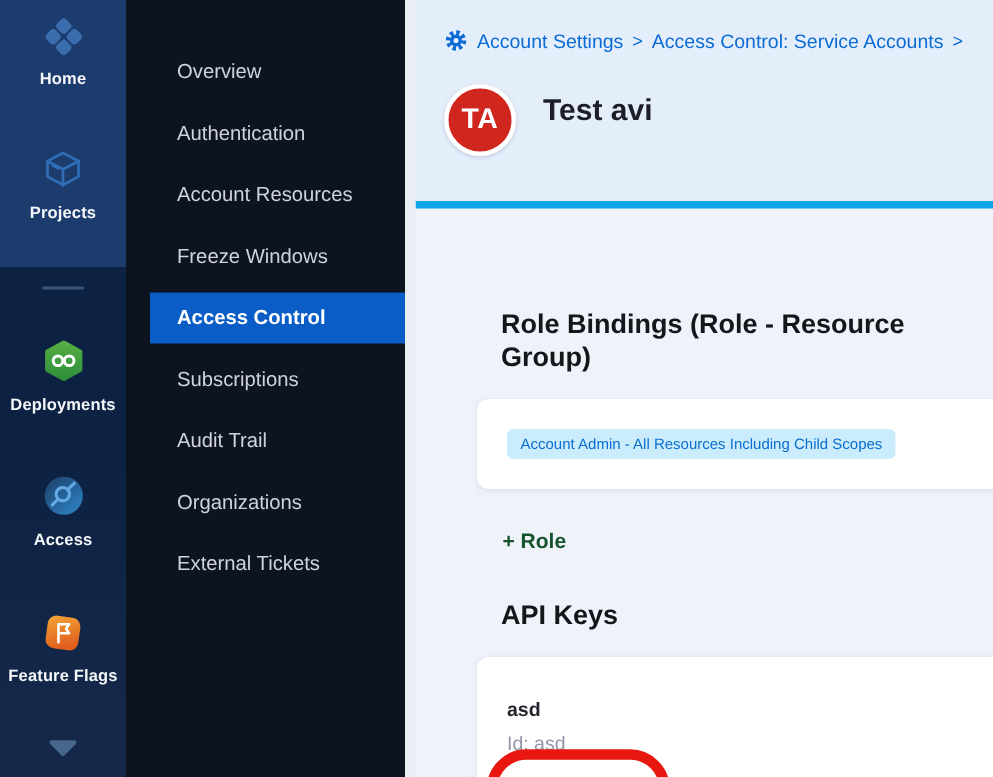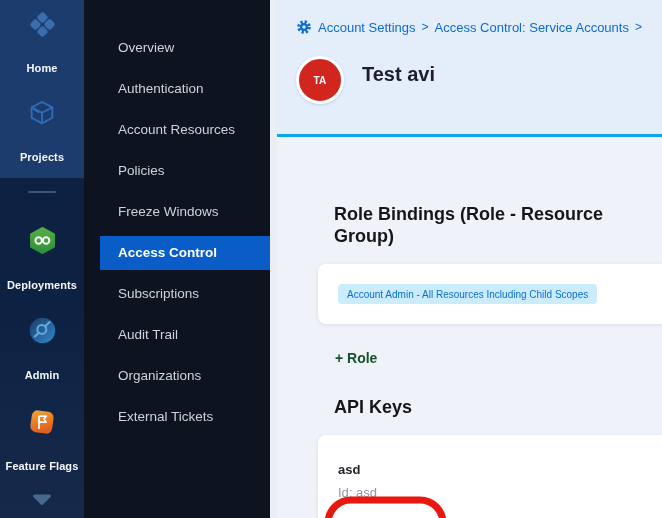--- a/index.html
+++ b/index.html
@@ -8,48 +8,48 @@
     font-family:"Liberation Sans",sans-serif;background:#eff2f8;
     -webkit-font-smoothing:antialiased;
   }
   
   #module-sidebar{
     flex:0 0 84px;width:84px;position:relative;
     background:linear-gradient(180deg,#0d2243 0%,#0d2243 60%,#16294b 100%);
   }
   .rail-highlight{position:absolute;top:0;left:0;width:84px;height:178px;background:#1d3c6e;}
   .module-item{position:absolute;left:0;width:84px;display:flex;flex-direction:column;align-items:center;cursor:pointer;}
-  .module-item .mlabel{margin-top:20px;font-size:11px;font-weight:700;color:#f5f7fa;letter-spacing:.1px;white-space:nowrap;}
+  .module-item .mlabel{margin-top:4px;font-size:11px;font-weight:700;color:#f5f7fa;letter-spacing:.1px;white-space:nowrap;}
   #mi-home{top:11px;} #mi-projects{top:99px;} #mi-deployments{top:226px;}
   #mi-builds{top:316px;} #mi-featureflags{top:408px;align-items:center;}
   .rail-divider{position:absolute;top:191px;left:28px;width:28px;height:2px;background:#3d5578;border-radius:1px;}
   .rail-chevron{position:absolute;top:492px;left:31px;cursor:pointer;}
   
   #settings-sidebar{
     flex:0 0 186px;width:186px;background:#0d131f;padding-top:27px;box-sizing:border-box;
   }
   .nav-slot{height:41px;display:flex;align-items:center;}
   .nav-row{
     flex:1;height:100%;display:flex;align-items:center;padding-left:34px;
     color:#ced3dd;font-size:13.5px;cursor:pointer;white-space:nowrap;
   }
   .nav-slot.selected .nav-row{
     height:34px;margin-left:16px;padding-left:18px;background:#0a5dc6;color:#ffffff;font-weight:700;
   }
   
   #main{flex:1;min-width:0;border-left:7px solid #e9edf4;display:flex;flex-direction:column;overflow:hidden;}
-  #header{flex:0 0 134px;height:134px;background:#e4eefb;border-bottom:3px solid #0ea5e9;position:relative;text-align:center;}
+  #header{flex:0 0 134px;height:134px;background:#e4eefb;border-bottom:5px solid #0ea5e9;position:relative;text-align:center;}
   .breadcrumb{position:absolute;top:19px;left:19px;display:flex;align-items:center;gap:6px;
     font-size:13px;font-weight:500;color:#0b6bd4;white-space:nowrap;}
   .crumb{cursor:pointer;}
   .crumb-sep{font-size:12px;}
   .avatar{position:absolute;top:56px;left:19px;width:42px;height:42px;border-radius:50%;
     background:#d0261e;border:3px solid #ffffff;display:flex;align-items:center;justify-content:center;
     box-shadow:0 1px 3px rgba(40,60,90,.18);}
-  .avatar span{color:#fff;font-size:10px;font-weight:700;letter-spacing:.3px;}
+  .avatar span{color:#fff;font-size:19px;font-weight:700;letter-spacing:.3px;}
   .page-title{position:absolute;top:63px;left:85px;font-size:20px;font-weight:600;color:#1d1e27;}
   #content{flex:1;padding-left:41px;box-sizing:border-box;}
   .section-heading{font-size:18px;font-weight:700;color:#15151c;margin:16px;line-height:22px;}
   #rb-heading{padding-top:50px;}
   .card{background:#ffffff;border-radius:8px;box-shadow:0 1px 4px rgba(35,55,95,.10);box-sizing:border-box;}
   #rb-card{margin-top:17px;height:60px;width:calc(100% + 60px);padding:20px 0 0 20px;display:flex;gap:5px;align-items:flex-start;}
   .chip{height:20px;display:inline-flex;align-items:center;background:#cbecfc;color:#0b6fcf;
     font-size:10px;border-radius:4px;padding:0 9px;white-space:nowrap;cursor:pointer;}
   .add-link{color:#14532d;font-weight:700;font-size:14px;line-height:16px;cursor:pointer;display:inline-block;}
   #add-role{margin-top:26px;margin-left:17px;}
@@ -118,21 +118,21 @@
         </linearGradient>
           </defs>
         <circle cx="14" cy="14" r="12.3" fill="url(#g2)"></circle>
         <g stroke="#62aae4" stroke-width="2" stroke-linecap="round" fill="none">
           <circle cx="13.4" cy="13" r="4.3"></circle>
           <path d="M20.9 5.9 L16.6 10"></path>
           <path d="M10.4 16.2 L6.6 19.9"></path>
         </g>
       </svg>
     </span>
-    <span class="mlabel">Admin</span>
+    <span class="mlabel">Access</span>
   </div>
 
   <div class="module-item" id="mi-featureflags">
     <span>
       <svg width="28" height="28" viewBox="0 0 26 26">
         <defs>
             <linearGradient id="g3" x1="0" y1="0" x2="0.4" y2="1">
           <stop offset="0" stop-color="#f3a636"></stop>
               <stop offset="1" stop-color="#e05f1e"></stop>
         </linearGradient>
@@ -155,23 +155,20 @@
 
 <div id="settings-sidebar">
   <div class="nav-slot">
       <div class="nav-row">Overview</div>
     </div>
   <div class="nav-slot">
       <div class="nav-row">Authentication</div>
     </div>
   <div class="nav-slot">
       <div class="nav-row">Account Resources</div>
-    </div>
-  <div class="nav-slot">
-      <div class="nav-row">Policies</div>
     </div>
   <div class="nav-slot">
       <div class="nav-row">Freeze Windows</div>
     </div>
   <div class="nav-slot selected">
       <div class="nav-row">Access Control</div>
     </div>
   <div class="nav-slot">
       <div class="nav-row">Subscriptions</div>
     </div>

